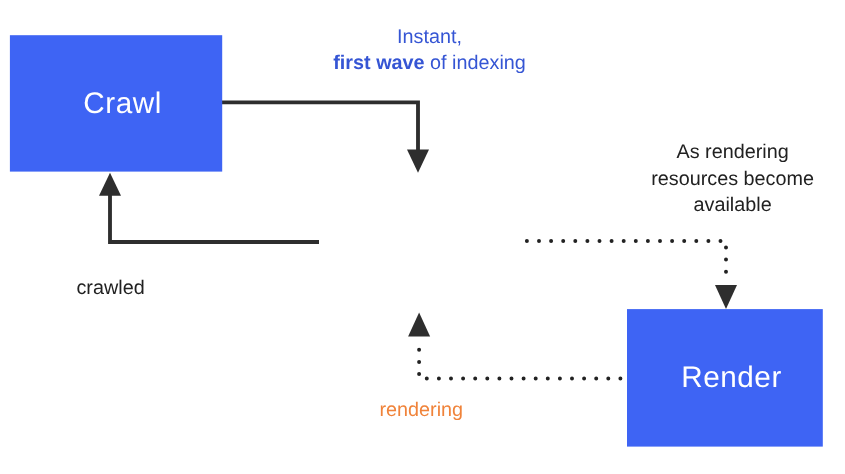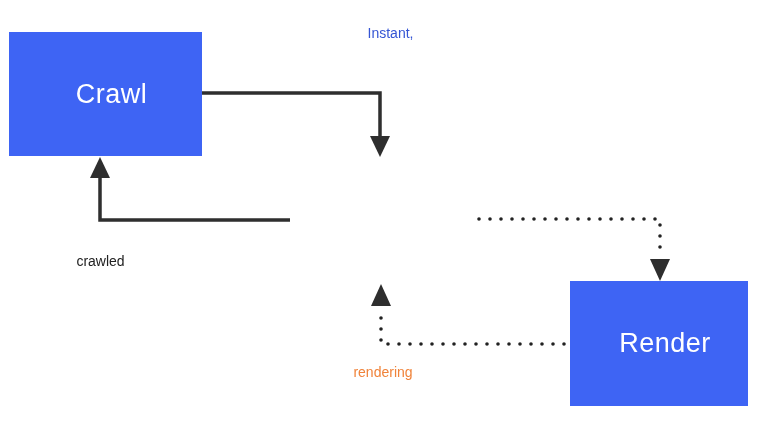--- a/index.html
+++ b/index.html
@@ -47,21 +47,21 @@
     font-size: 27px;
     letter-spacing: 0.5px;
     padding-left: 12px;
   }
   .box-crawl  { left: 9px;   top: 32px;  width: 181px; height: 124px; }
   .box-index  { left: 290px; top: 157px; width: 182px; height: 125px; }
   .box-render { left: 570px; top: 281px; width: 166px; height: 125px; }
   .note {
     position: absolute;
     text-align: center;
-    font-size: 14px;
+    font-size: 18px;
     line-height: 24px;
   }
   .note-first-wave {
     left: 268px; top: 21px; width: 245px;
     color: #3555d4;
   }
   .note-rendering {
     left: 566px; top: 126px; width: 200px;
     color: #212121;
   }
@@ -103,22 +103,28 @@
     <span>Crawl</span>
   </div>
 
 
   <div class="box box-render">
     <span>Render</span>
   </div>
 
   <div class="note note-first-wave">
     <div>Instant,</div>
+    <div><b>first wave</b><span> of indexing</span></div>
   </div>
 
+  <div class="note note-rendering">
+    <div>As rendering</div>
+    <div>resources become</div>
+    <div>available</div>
+  </div>
 
   <div class="note note-new-links">
     <div>crawled</div>
   </div>
 
   <div class="note note-second-wave">
     <div>rendering</div>
   </div>
 
 </div>

